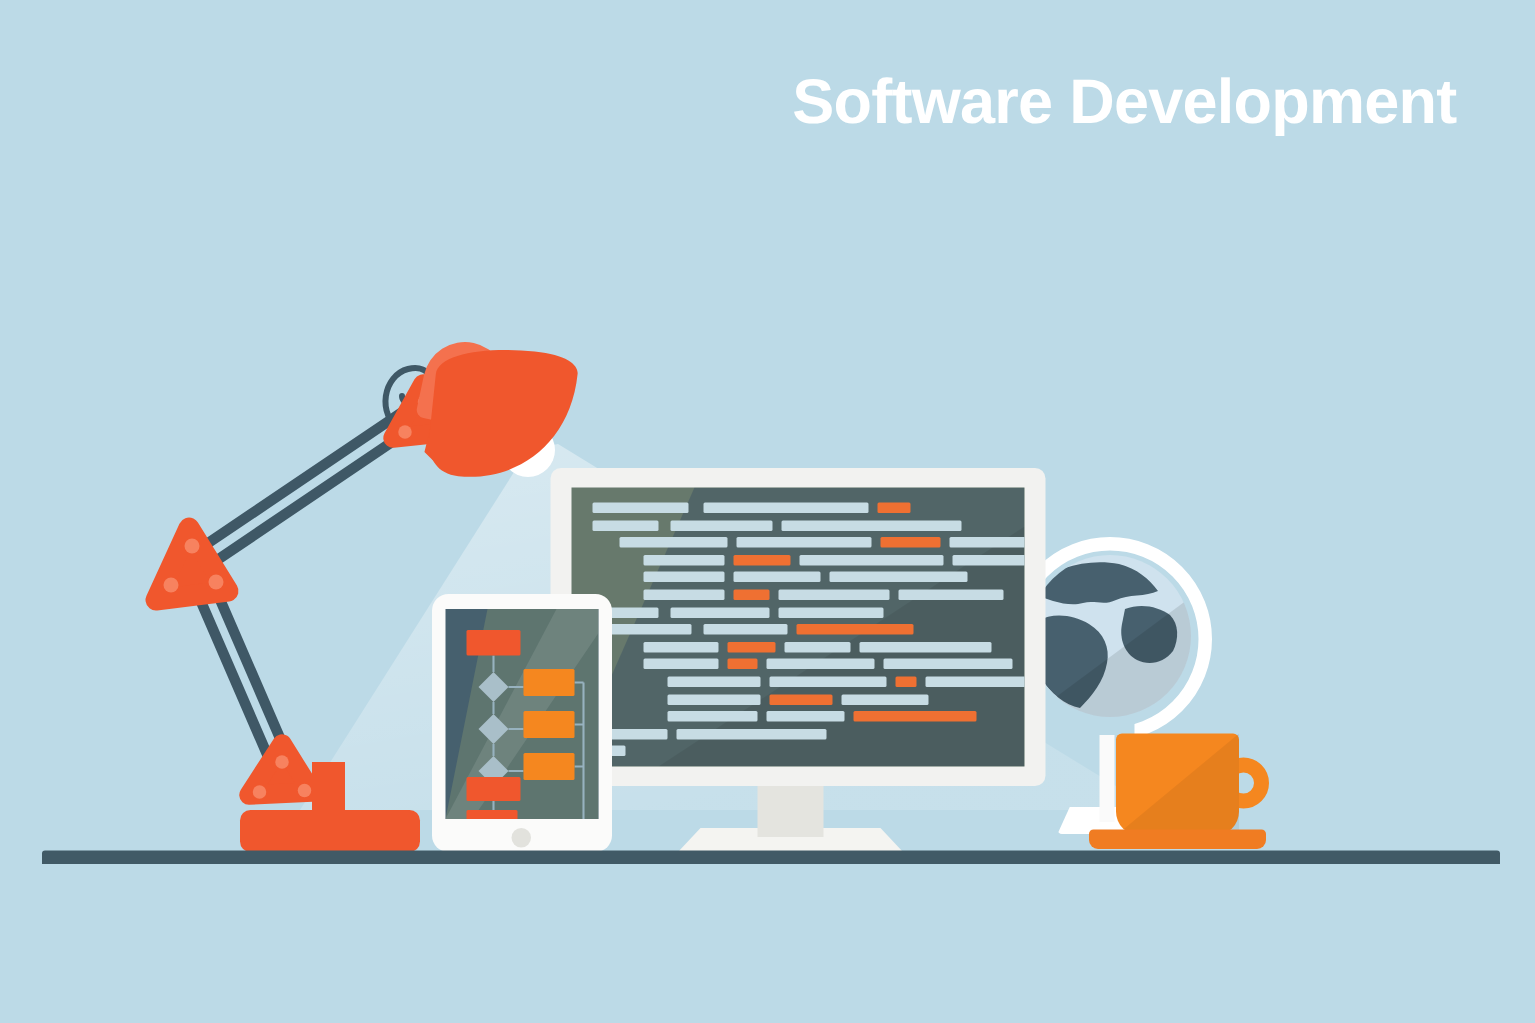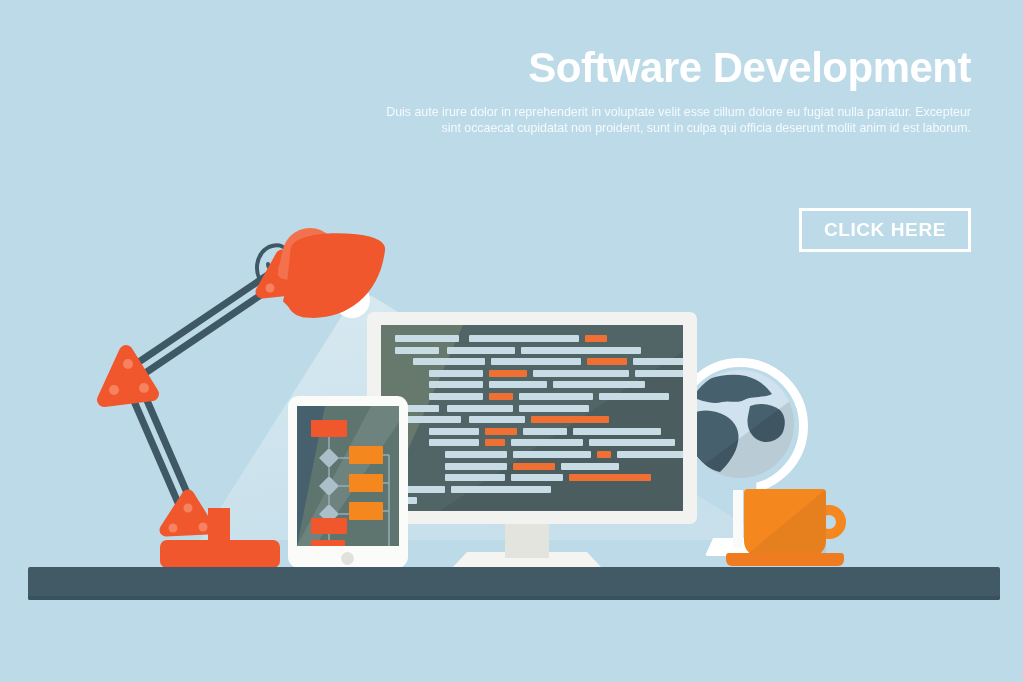--- a/index.html
+++ b/index.html
@@ -2,21 +2,21 @@
 <html><head>
 <meta charset="utf-8">
 <style>
   html,body{margin:0;padding:0;}
   body{
     width:1023px;height:682px;overflow:hidden;
     background:#bcdae7;
     font-family:"Liberation Sans", sans-serif;
     position:relative;
   }
-  #stage{position:absolute;left:0;top:0;width:1023px;height:682px;overflow:hidden;background:#bcdae7;}
+  #stage{position:absolute;left:0;top:0;width:1023px;height:576px;overflow:hidden;background:#bcdae7;}
   #stage > *{position:absolute;}
 
   
   .copy{right:52px;top:44px;width:600px;text-align:right;}
   .headline{
     font-size:42px;line-height:48px;font-weight:bold;color:#ffffff;
     letter-spacing:-0.5px;margin:0 0 12px 0;
   }
   .para{
     font-size:12.4px;line-height:16.4px;color:#f4fbfd;margin:0;
@@ -254,18 +254,16 @@
       <polygon points="0,68 82,0 82,68" fill="#000000" opacity="0.06"></polygon>
     </svg>
   </div>
   <div class="saucer"></div>
 
   <div class="desk"></div>
   <div class="desk-edge"></div>
 
   <div class="copy">
     <h1 class="headline">Software Development</h1>
-    <p class="para">Duis aute irure dolor in reprehenderit in voluptate velit esse cillum dolore eu fugiat nulla pariatur. Excepteur sint occaecat cupidatat non proident, sunt in culpa qui officia deserunt mollit anim id est laborum.</p>
-  </div>
-
-  <button class="cta">CLICK HERE</button>
+  </div>
+
 
 </div>
 
 </body></html>

